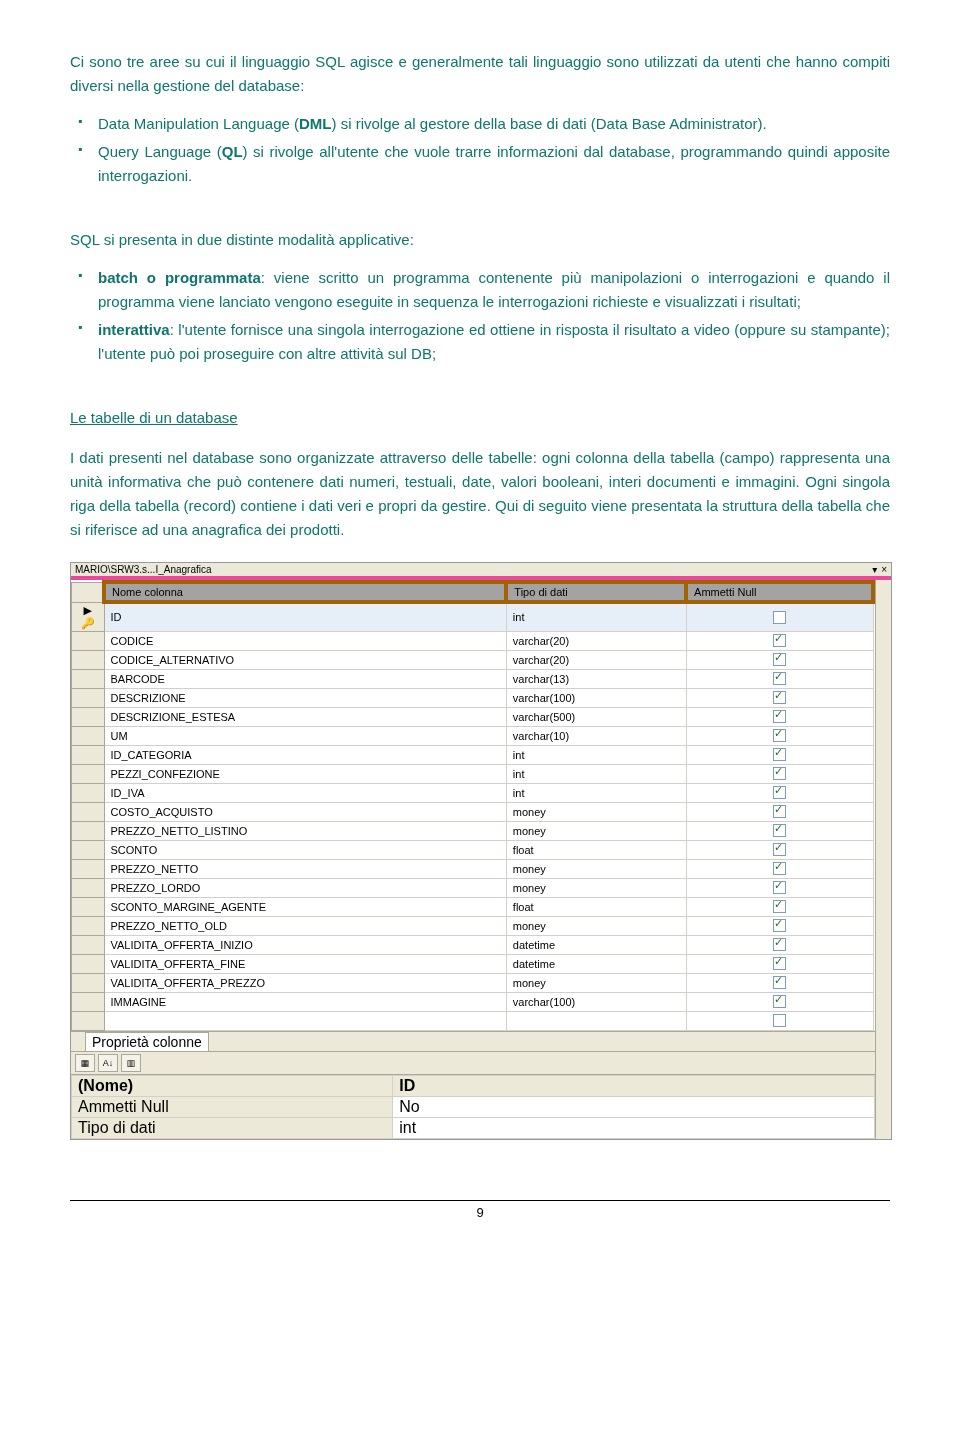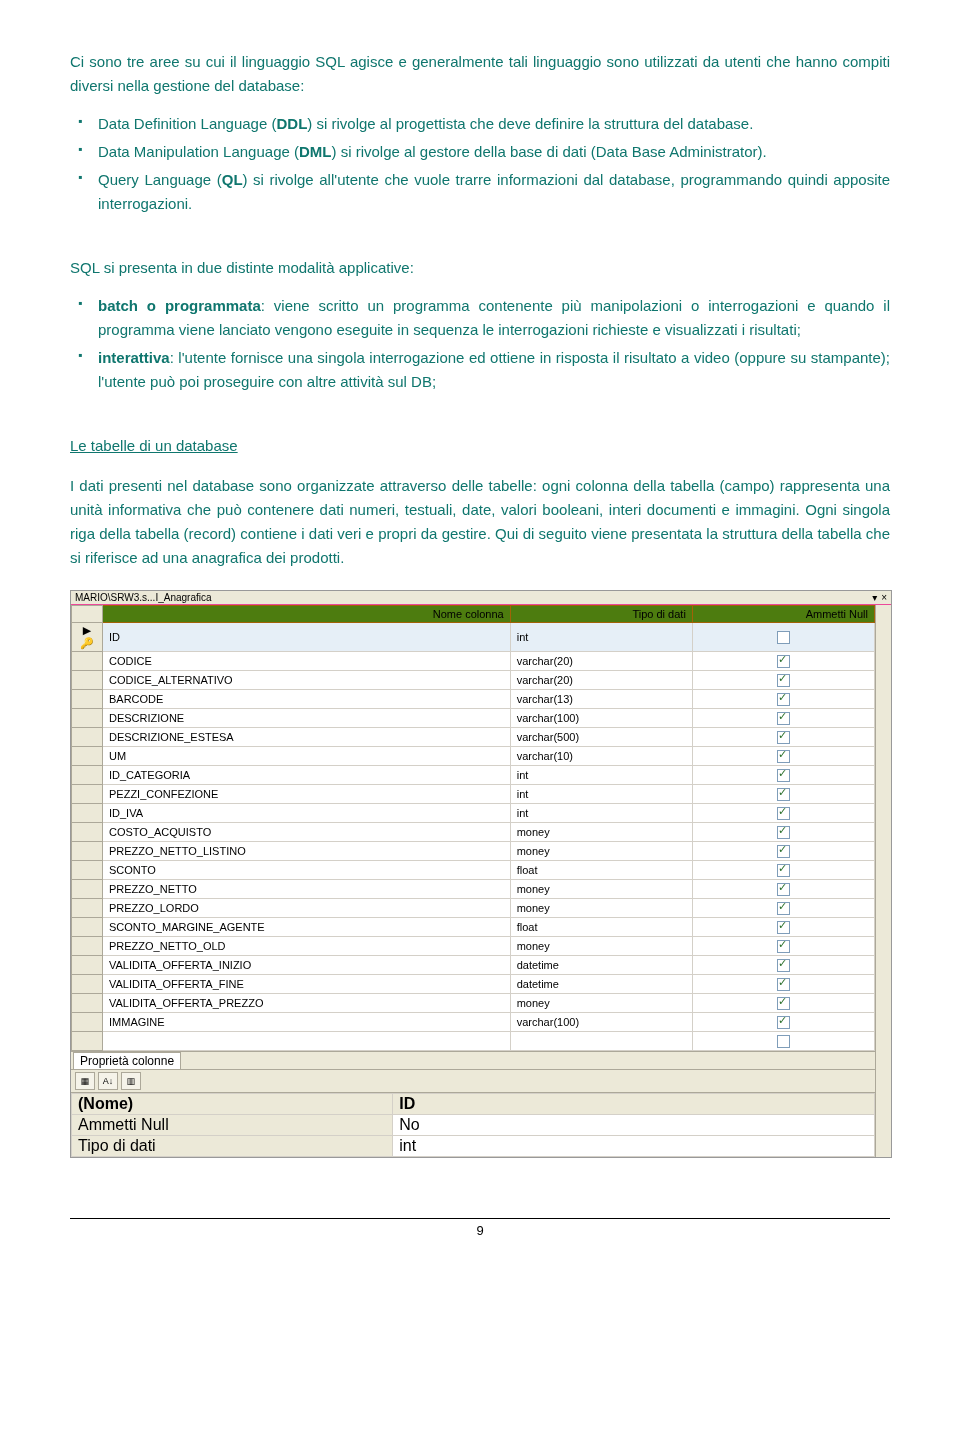--- a/index.html
+++ b/index.html
@@ -57,37 +57,37 @@
     margin-top: 20px;
     width: 820px;
   }
   .db-titlebar {
     display: flex;
     justify-content: space-between;
     align-items: center;
     background: #ece9d8;
     padding: 1px 4px;
     font-size: 10px;
-    border-bottom: 1px solid #ec4899;
+    border-bottom: 4px solid #ec4899;
   }
   .db-titlebar .close {
     display: flex;
     gap: 4px;
   }
   .db-table {
     width: 100%;
     border-collapse: collapse;
     background: #fff;
   }
   .db-table th {
-    background: #4d7c0f;
+    background: #a3a3a3;
     font-weight: normal;
-    border: 1px solid #a16207;
+    border: 4px solid #a16207;
     padding: 2px 6px;
-    text-align: right;
+    text-align: left;
     font-size: 11px;
   }
   .db-table td {
     border: 1px solid #d4d0c8;
     padding: 1px 6px;
     font-size: 11px;
     height: 16px;
   }
   .db-table .rowhead {
     background: #ece9d8;
@@ -124,22 +124,22 @@
     border-top: 1px solid #aca899;
     background: #ece9d8;
     padding: 0;
   }
   .prop-tab .tabbtn {
     display: inline-block;
     background: #fff;
     border: 1px solid #aca899;
     border-bottom: none;
     padding: 1px 6px;
-    font-size: 12px;
-    margin-left: 2px;
+    font-size: 14px;
+    margin-left: 14px;
   }
   .prop-toolbar {
     border-top: 1px solid #aca899;
     border-bottom: 1px solid #aca899;
     background: #ece9d8;
     padding: 2px 4px;
     display: flex;
     gap: 3px;
   }
   .prop-toolbar .tbtn {
@@ -186,21 +186,20 @@
 </style>
 </head>
 <body>
 
 <div class="page">
 
   <div class="body-text">
     <p class="para">Ci sono tre aree su cui il linguaggio SQL agisce e generalmente tali linguaggio sono utilizzati da utenti che hanno compiti diversi nella gestione del database:</p>
 
     <ul class="bullet-list" id="bullets1">
-        <li>Data Definition Language (<span class="b">DDL</span>) si rivolge al progettista che deve definire la struttura del database.</li>
         <li>Data Manipulation Language (<span class="b">DML</span>)  si rivolge al gestore della base di dati (Data Base Administrator).</li>
         <li>Query Language (<span class="b">QL</span>) si rivolge all'utente che vuole trarre informazioni dal database, programmando quindi apposite interrogazioni.</li>
       </ul>
 
     <p class="para" style="margin-top:40px;">SQL si presenta in due distinte modalità applicative:</p>
 
     <ul class="bullet-list" id="bullets2">
         <li><span class="b">batch o programmata</span>: viene scritto un programma contenente più manipolazioni o interrogazioni e quando il programma viene lanciato vengono eseguite in sequenza le interrogazioni richieste e visualizzati i risultati;</li>
         <li><span class="b">interattiva</span>: l'utente fornisce una singola interrogazione ed ottiene in risposta il risultato a video (oppure su stampante); l'utente può poi proseguire con altre attività sul DB;</li>
       </ul>

